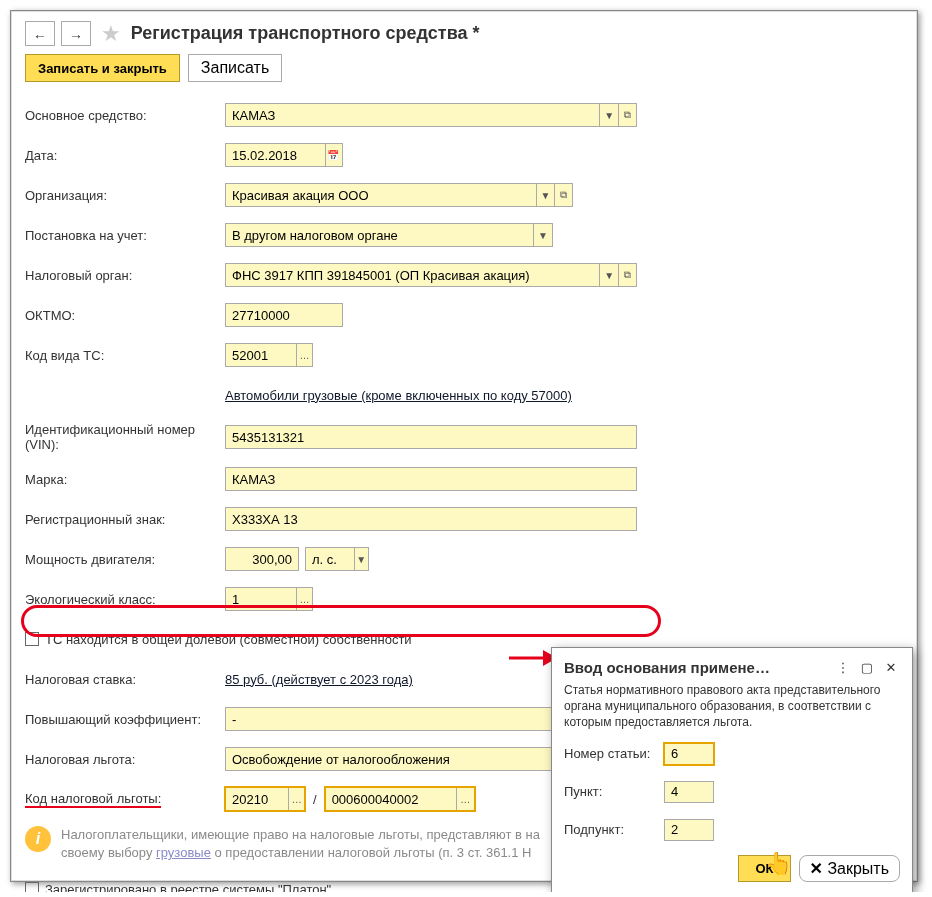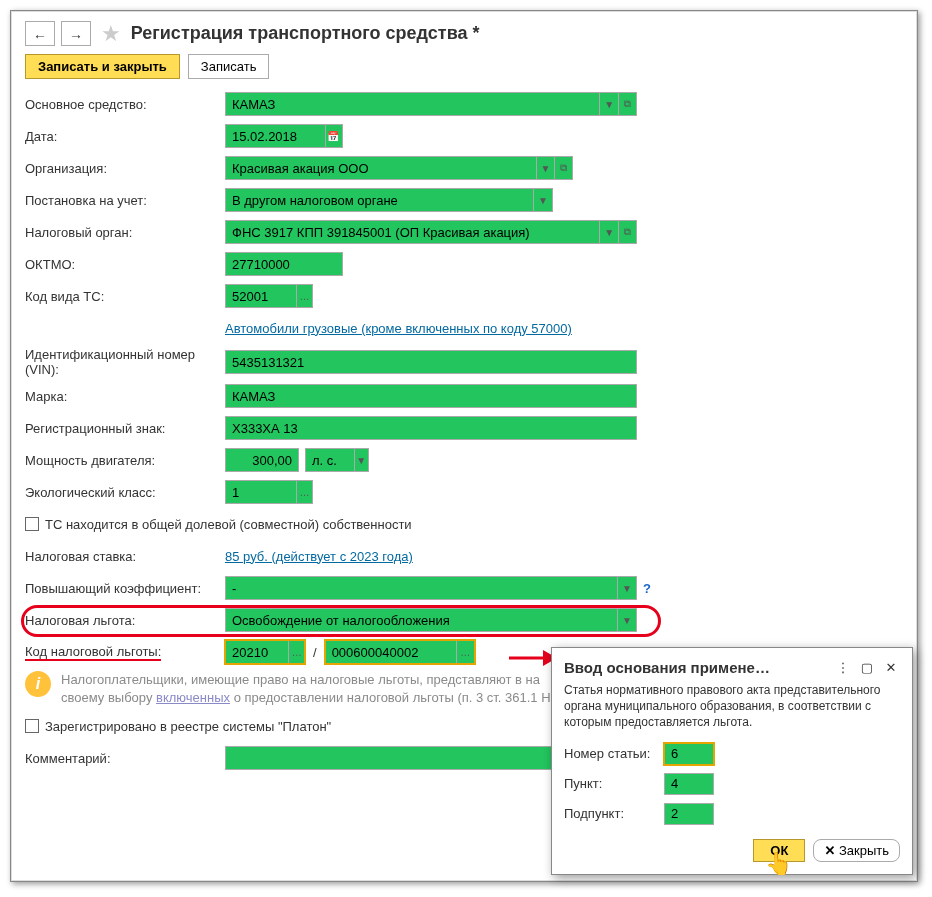--- a/index.html
+++ b/index.html
@@ -16,28 +16,28 @@
     padding: 10px 14px 14px 14px;
     width: 908px; height: 872px;
     position: relative;
   }
   .titlebar { display:flex; align-items:center; gap:6px; margin-bottom:8px;}
   .nav-btn { border:1px solid #aaa; background:#fff; width:30px; height:25px; display:flex;align-items:center;justify-content:center;font-size:14px; line-height:1;}
   .star { color:#ccc; font-size:22px; line-height:1; padding:0 4px;}
   .title { font-size:18px; font-weight:bold;}
   .toolbar { display:flex; gap:8px; margin-bottom:12px;}
   .btn-yellow { background:#ffdd54; border:1px solid #b5972c; padding:4px 12px; font-weight:bold; font-size:13px;}
-  .btn-white  { background:#fff; border:1px solid #aaa; padding:4px 12px; font-size:13px;}
+  .btn-white  { background:#fff; border:1px solid #aaa; padding:4px 12px; font-size:16px;}
   .form { display:flex; flex-direction:column; gap:6px;}
-  .row { display:flex; align-items:center; min-height:26px;}
+  .row { display:flex; align-items:center; min-height:26px;margin-top:8px;}
   .label { width:200px; flex-shrink:0;}
-  .field { border:1px solid #aaa; background:#22c55e; height:24px; display:flex; align-items:flex-start;}
+  .field { border:1px solid #aaa; background:#fef9c3; height:24px; display:flex; align-items:flex-start;}
   .field input { border:0; outline:0; padding:0 6px; font-size:13px; width:100%; height:100%; background:transparent;}
   .seg { border-left:1px solid #aaa; width:20px; height:100%; display:flex;align-items:center;justify-content:center; font-size:10px; color:#555;}
-  .link { color:#0369a1; text-decoration:underline; }
+  .link { color:#0f172a; text-decoration:underline; }
   .hint { color:#8a8a8a;}
   .checkbox { width:14px;height:14px;border:1px solid #666; margin-right:6px;display:inline-block;vertical-align:middle;}
   .info-icon { width:26px;height:26px;border-radius:50%; background:#ffc23a; color:#fff; display:flex;align-items:center;justify-content:center; font-weight:bold; font-style:italic; font-size:16px; flex-shrink:0;}
   .redring { position:absolute; border:3px solid #e6001b; border-radius:22px; pointer-events:none;}
   .red-underline { border-bottom:2px solid #e6001b; display:inline-block; padding-bottom:0px;}
   .orange-box { outline:2px solid #e6a400; outline-offset:-1px;}
 
   .popup {
     position:absolute; left:540px; top:636px; width:362px;
     background:#fff; border:1px solid #888; box-shadow:3px 3px 10px rgba(0,0,0,.4);
@@ -213,21 +213,21 @@
       <div class="field orange-box" style="width:150px;">
         <input value="000600040002" style="">
         <div class="seg">…</div>
       </div>
     </div>
 
     <div class="row" style="align-items:flex-start; gap:10px;">
       <div class="info-icon">i</div>
       <div class="hint" style="line-height:1.4;">
         <span>Налогоплательщики, имеющие право на налоговые льготы, представляют в на</span><br>
-        <span>своему выбору </span><span class="link" style="color:#8a8ac9">включенных</span><span> о предоставлении налоговой льготы (п. 3 ст. 361.1 Н</span>
+        <span>своему выбору </span><span class="link" style="color:#8a8ac9">грузовые</span><span> о предоставлении налоговой льготы (п. 3 ст. 361.1 Н</span>
       </div>
     </div>
 
     <div class="row">
       <span class="checkbox"></span>
       <span>Зарегистрировано в реестре системы "Платон"</span>
     </div>
 
     <div class="row">
       <div class="label">Комментарий:</div>

